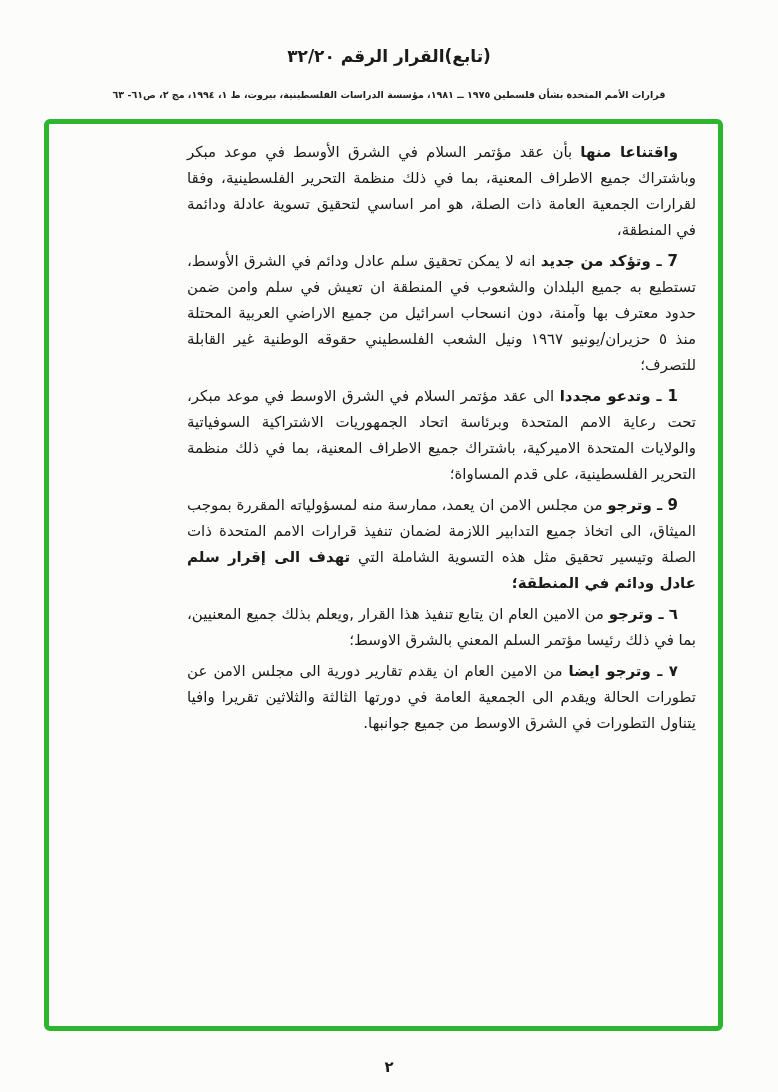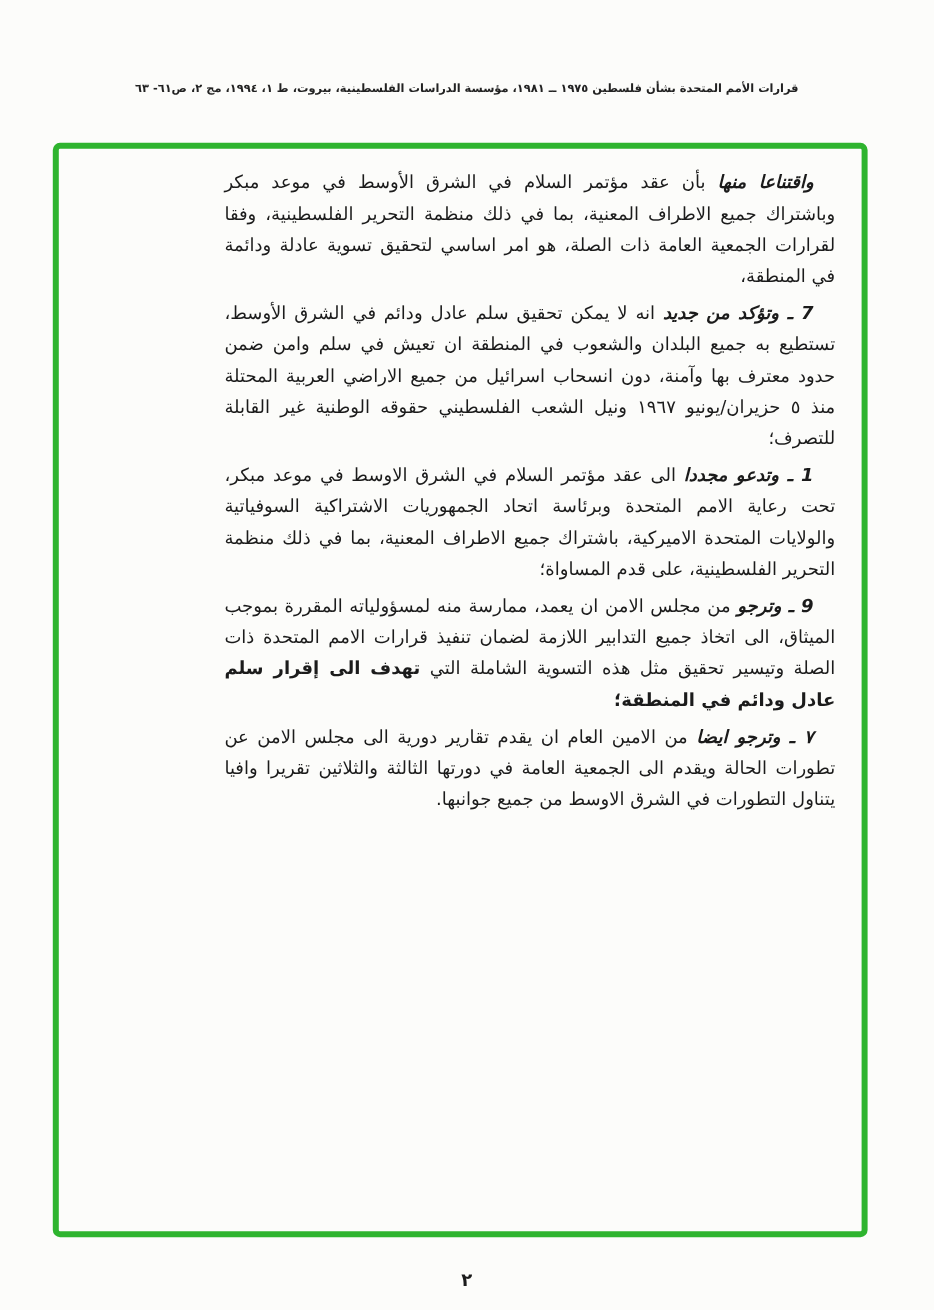--- a/index.html
+++ b/index.html
@@ -52,39 +52,39 @@
     padding: 15px 22px 0 138px;
     font-size: 15px;
     line-height: 26px;
   }
   .text-block p {
     margin: 0 0 5px 0;
     text-indent: 18px;
   }
   .paragraph-lead {
     font-weight: bold;
-    font-style: italic;
   }
   .paragraph-emph {
     font-weight: bold;
   }
   .page-number {
     position: absolute;
     bottom: 16px;
     left: 0;
     right: 0;
     text-align: center;
     font-size: 15px;
     font-weight: bold;
   }
 </style>
 </head>
 <body>
 
 <div class="page-header">
+  <div class="resolution-title">(تابع)القرار الرقم ٣٢/٢٠</div>
   <div class="citation-line">قرارات الأمم المتحدة بشأن فلسطين ١٩٧٥ ــ ١٩٨١، مؤسسة الدراسات الفلسطينية، بيروت، ط ١، ١٩٩٤، مج ٢، ص٦١- ٦٣</div>
 </div>
 
 <div class="highlight-frame">
   <div class="text-block">
 
     <p>
       <span class="paragraph-lead">واقتناعا منها</span><span class="paragraph-rest"> بأن عقد مؤتمر السلام في الشرق الأوسط في موعد مبكر وباشتراك جميع الاطراف المعنية، بما في ذلك منظمة التحرير الفلسطينية، وفقا لقرارات الجمعية العامة ذات الصلة، هو امر اساسي لتحقيق تسوية عادلة ودائمة في المنطقة،</span><span class="paragraph-emph"></span>
     </p>
 
@@ -95,20 +95,23 @@
 
     <p>
       <span class="paragraph-lead">1 ـ وتدعو مجددا</span><span class="paragraph-rest"> الى عقد مؤتمر السلام في الشرق الاوسط في موعد مبكر، تحت رعاية الامم المتحدة وبرئاسة اتحاد الجمهوريات الاشتراكية السوفياتية والولايات المتحدة الاميركية، باشتراك جميع الاطراف المعنية، بما في ذلك منظمة التحرير الفلسطينية، على قدم المساواة؛</span><span class="paragraph-emph"></span>
     </p>
 
 
     <p>
       <span class="paragraph-lead">9 ـ وترجو</span><span class="paragraph-rest"> من مجلس الامن ان يعمد، ممارسة منه لمسؤولياته المقررة بموجب الميثاق، الى اتخاذ جميع التدابير اللازمة لضمان تنفيذ قرارات الامم المتحدة ذات الصلة وتيسير تحقيق مثل هذه التسوية الشاملة التي </span><span class="paragraph-emph">تهدف الى إقرار سلم عادل ودائم في المنطقة؛</span>
     </p>
 
+    <p>
+      <span class="paragraph-lead">٦ ـ وترجو</span><span class="paragraph-rest"> من الامين العام ان يتابع تنفيذ هذا القرار ,ويعلم بذلك جميع المعنيين، بما في ذلك رئيسا مؤتمر السلم المعني بالشرق الاوسط؛</span><span class="paragraph-emph"></span>
+    </p>
 
     <p>
       <span class="paragraph-lead">٧ ـ وترجو ايضا</span><span class="paragraph-rest"> من الامين العام ان يقدم تقارير دورية الى مجلس الامن عن تطورات الحالة ويقدم الى الجمعية العامة في دورتها الثالثة والثلاثين تقريرا وافيا يتناول التطورات في الشرق الاوسط من جميع جوانبها.</span><span class="paragraph-emph"></span>
     </p>
 
   </div>
 </div>
 
 <div class="page-number">٢</div>
 

